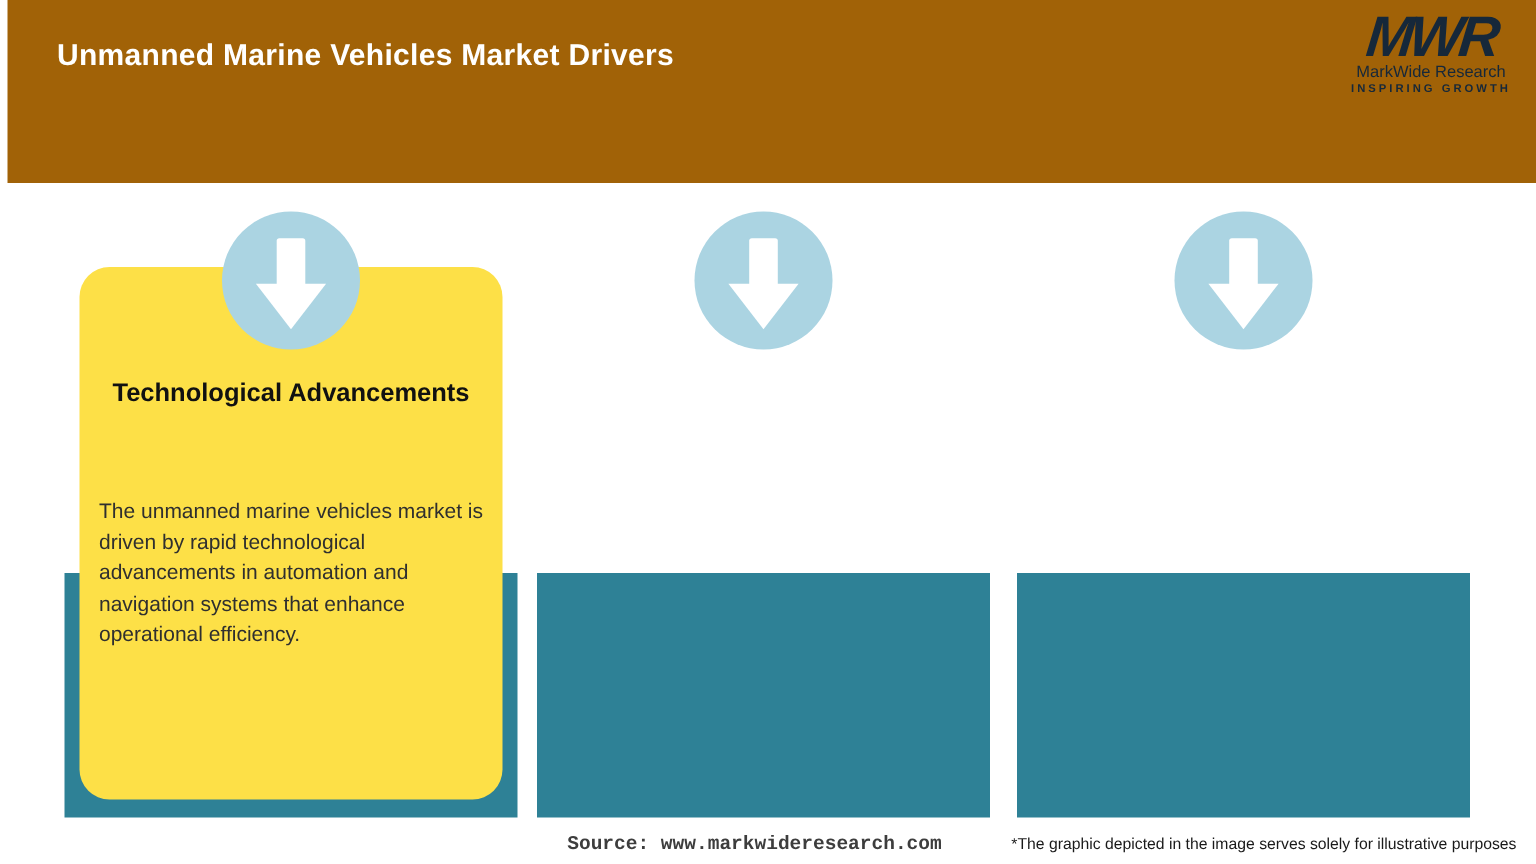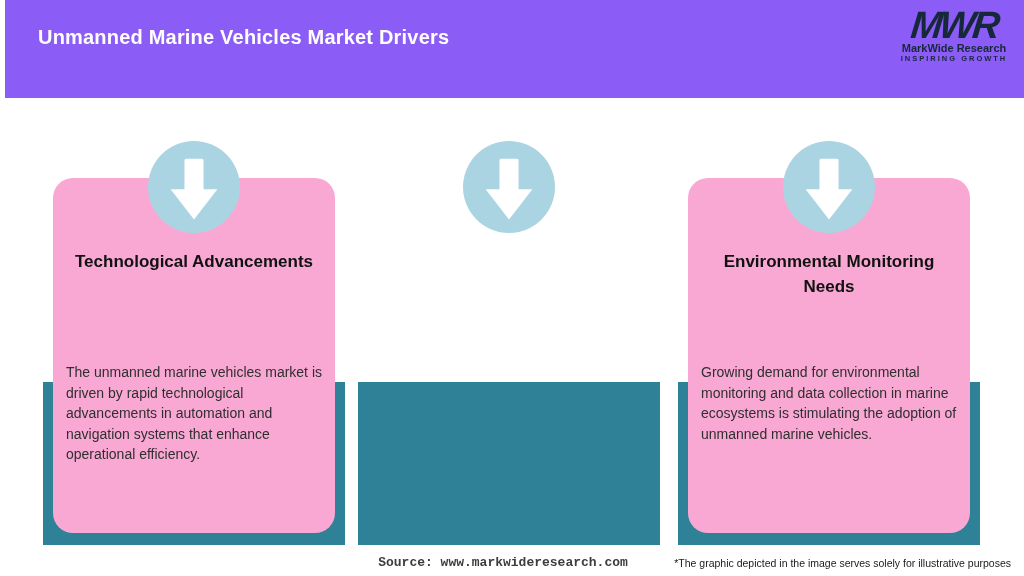--- a/index.html
+++ b/index.html
@@ -3,56 +3,56 @@
 <meta charset="utf-8">
 <style>
   * { margin: 0; padding: 0; box-sizing: border-box; }
   html, body { width: 1024px; height: 576px; background: #ffffff; }
   body { font-family: "Liberation Sans", sans-serif; position: relative; overflow: hidden; }
 
   .stage { position: absolute; left: 0; top: 0; width: 1024px; height: 576px; background: #ffffff; }
 
   
   .header {
-    position: absolute; left: 5px; top: 0; width: 1019px; height: 98px;
-    background: #8b5cf6;
+    position: absolute; left: 5px; top: 0; width: 1019px; height: 122px;
+    background: #a16207;
   }
   .header-title {
     position: absolute; left: 33px; top: 26px;
     font-size: 20px; font-weight: bold; color: #ffffff; letter-spacing: 0.2px;
   }
   .logo {
     position: absolute; right: 10px; top: 6px; width: 120px; text-align: center;
     color: #16283a;
   }
   .logo-monogram {
     font-size: 38px; font-weight: bold; font-style: italic;
     letter-spacing: -3px; line-height: 1.0; transform: skewX(-6deg);
   }
-  .logo-name { font-size: 11px; font-weight: bold; margin-top: -2px; }
+  .logo-name { font-size: 11px; font-weight: normal; margin-top: -2px; }
   .logo-tagline { font-size: 7.5px; font-weight: bold; letter-spacing: 2px; margin-top: 0; }
 
   
   .card-group { position: absolute; top: 141px; width: 302px; height: 404px; }
   .card-shadow {
     position: absolute; left: 0; top: 241px; width: 302px; height: 163px;
     background: #2e8196;
   }
   .card {
     position: absolute; left: 10px; top: 37px; width: 282px; height: 355px;
-    background: #f9a8d4; border-radius: 20px;
+    background: #fde047; border-radius: 20px;
   }
   .card-title {
     position: absolute; top: 72px; left: 16px; right: 16px;
     text-align: center; font-size: 17px; font-weight: bold; color: #111111;
     line-height: 1.45;
   }
   .card-body {
     position: absolute; top: 152px; left: 13px; right: 9px;
-    font-size: 14px; line-height: 20.5px; color: #2f2f2f; text-align: left; margin-top: 32px;
+    font-size: 14px; line-height: 20.5px; color: #2f2f2f; text-align: left;
   }
   .icon-circle {
     position: absolute; left: 105px; top: 0; width: 92px; height: 92px;
     border-radius: 50%; background: #abd4e2;
     display: flex; align-items: center; justify-content: center;
   }
   .icon-circle svg { display: block; margin-top: 6px; }
 
   
   .source-text {
@@ -97,24 +97,20 @@
     <div class="icon-circle">
       <svg width="52" height="64" viewBox="0 0 60 72" xmlns="http://www.w3.org/2000/svg">
         <rect x="19" y="0" width="22" height="37" rx="2" fill="#ffffff"></rect>
         <polygon points="3,35 57,35 30,70" fill="#ffffff"></polygon>
       </svg>
     </div>
   </div>
 
   <div class="card-group" style="left:678px">
     <div class="card-shadow"></div>
-    <div class="card">
-      <div class="card-title">Environmental Monitoring Needs</div>
-      <div class="card-body">Growing demand for environmental monitoring and data collection in marine ecosystems is stimulating the adoption of unmanned marine vehicles.</div>
-    </div>
     <div class="icon-circle">
       <svg width="52" height="64" viewBox="0 0 60 72" xmlns="http://www.w3.org/2000/svg">
         <rect x="19" y="0" width="22" height="37" rx="2" fill="#ffffff"></rect>
         <polygon points="3,35 57,35 30,70" fill="#ffffff"></polygon>
       </svg>
     </div>
   </div>
 
   <div class="source-text">Source: www.markwideresearch.com</div>
   <div class="disclaimer-text">*The graphic depicted in the image serves solely for illustrative purposes</div>

